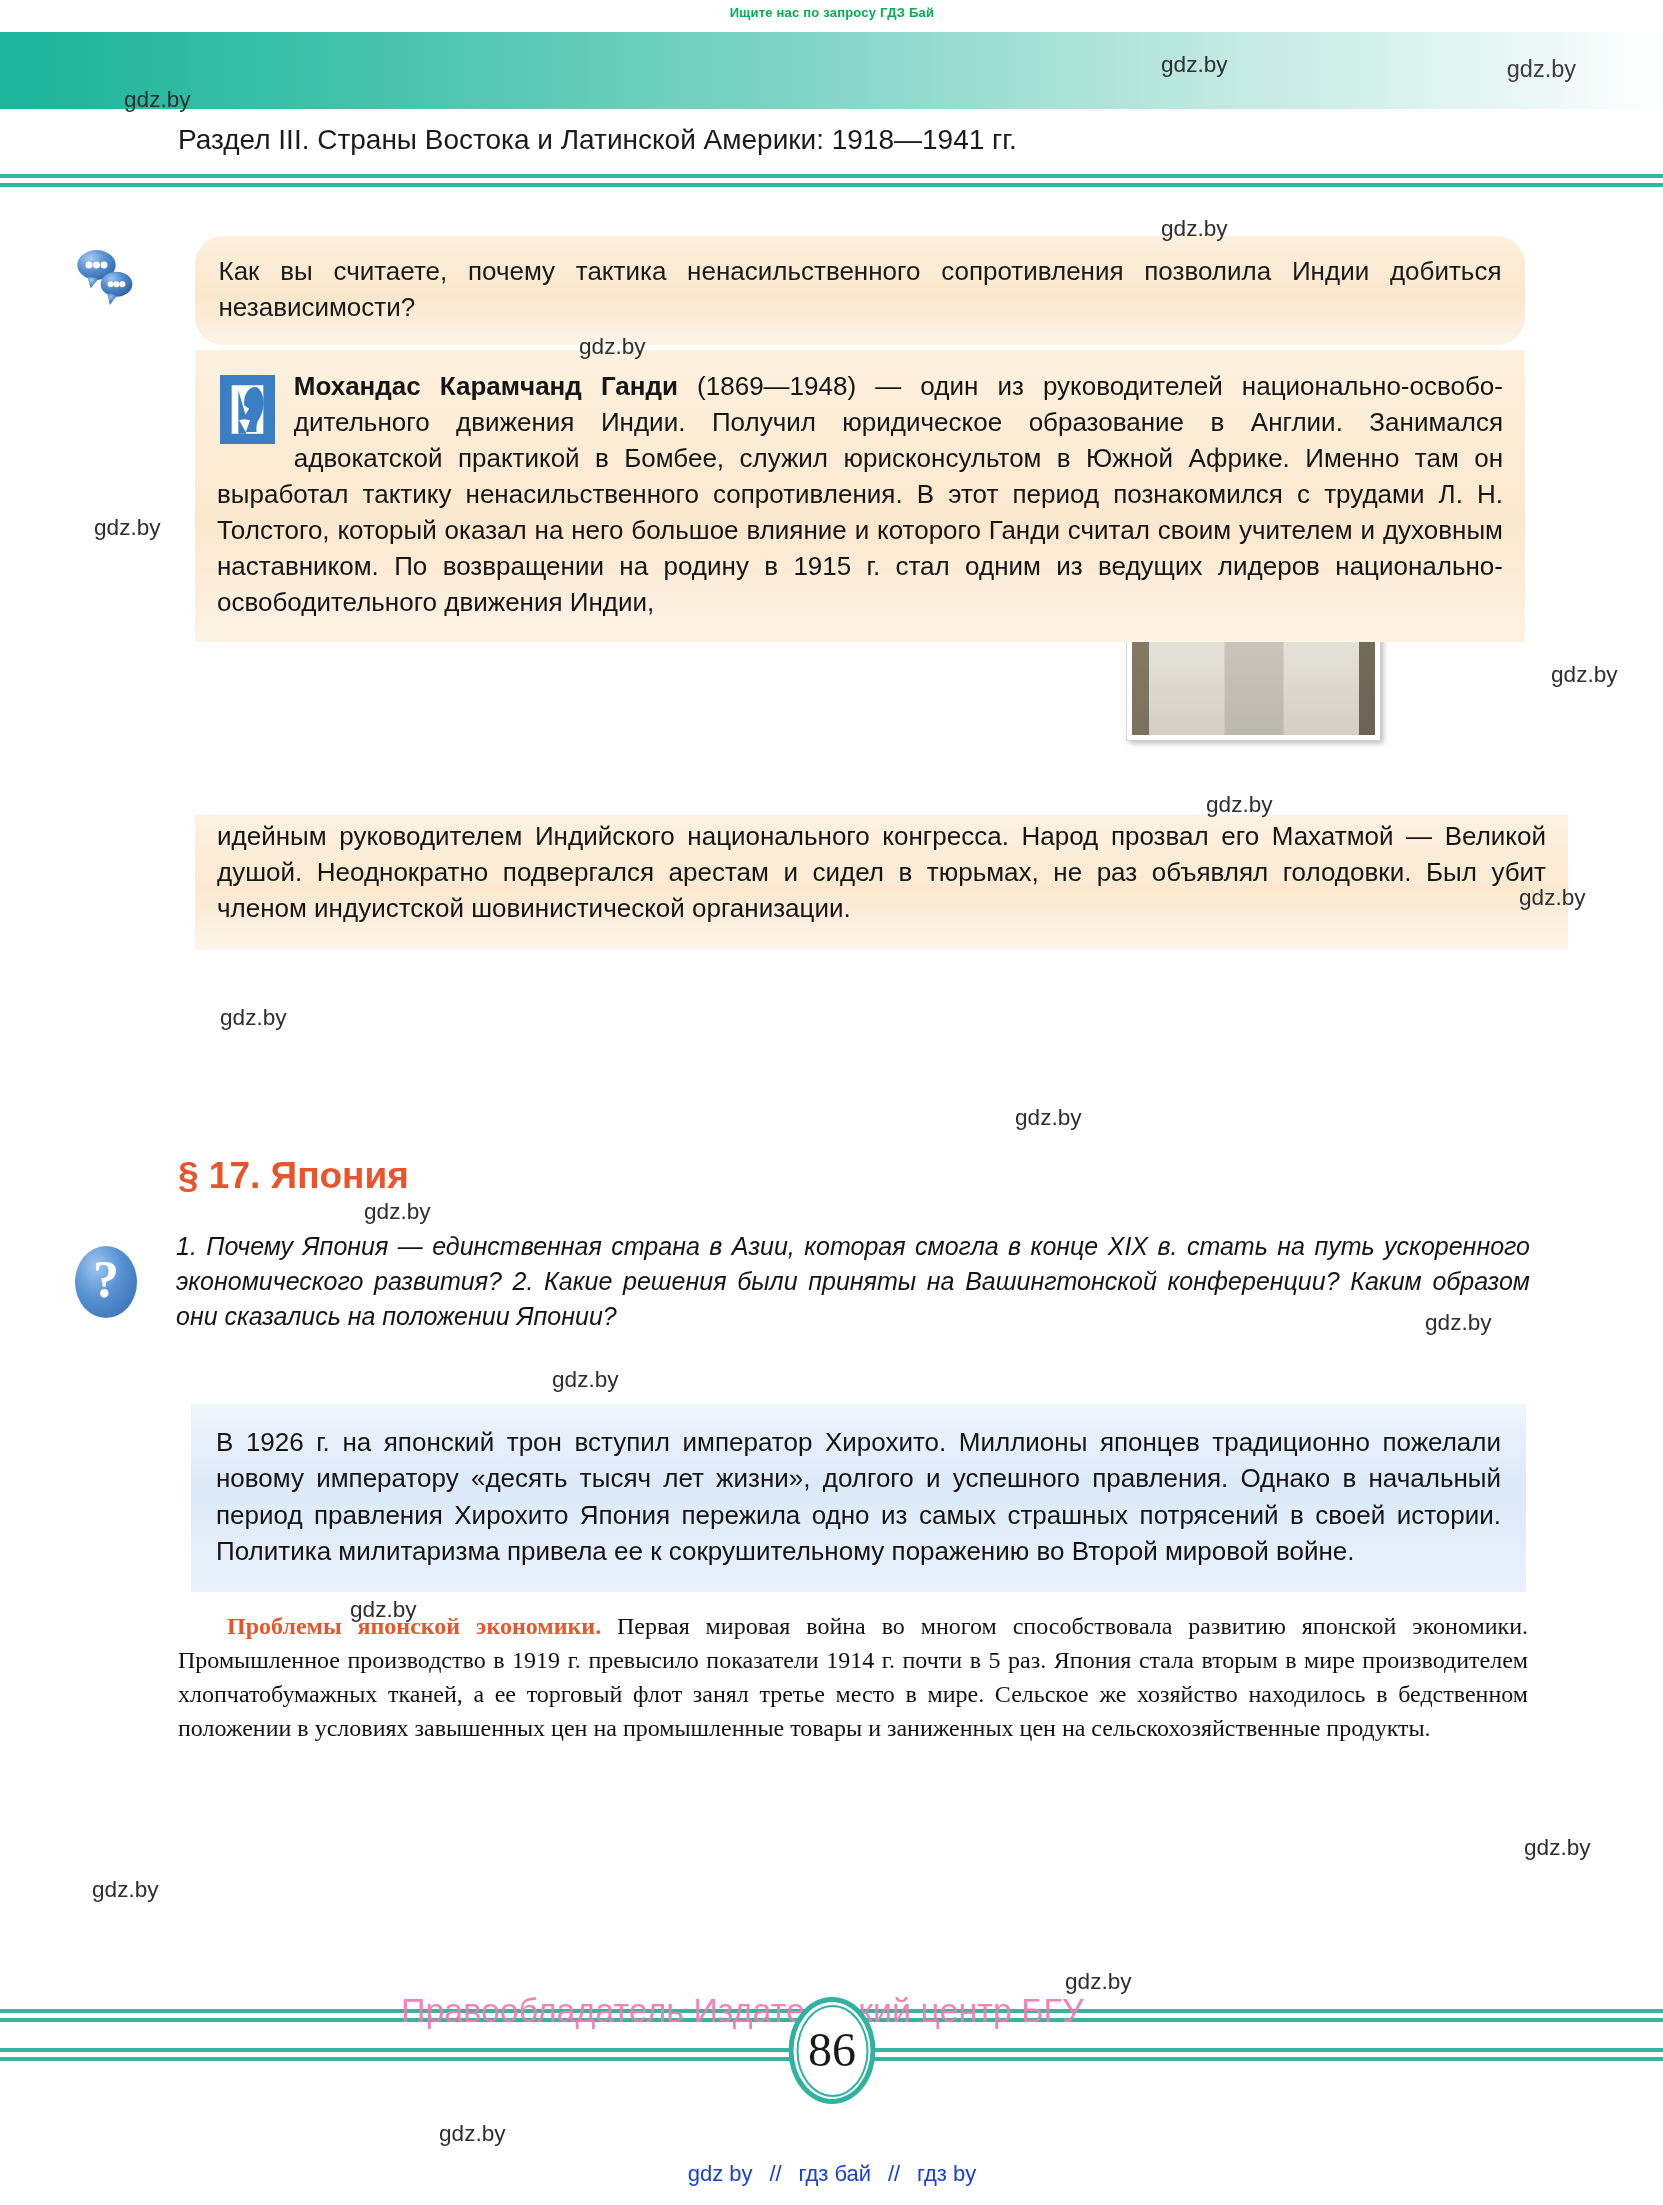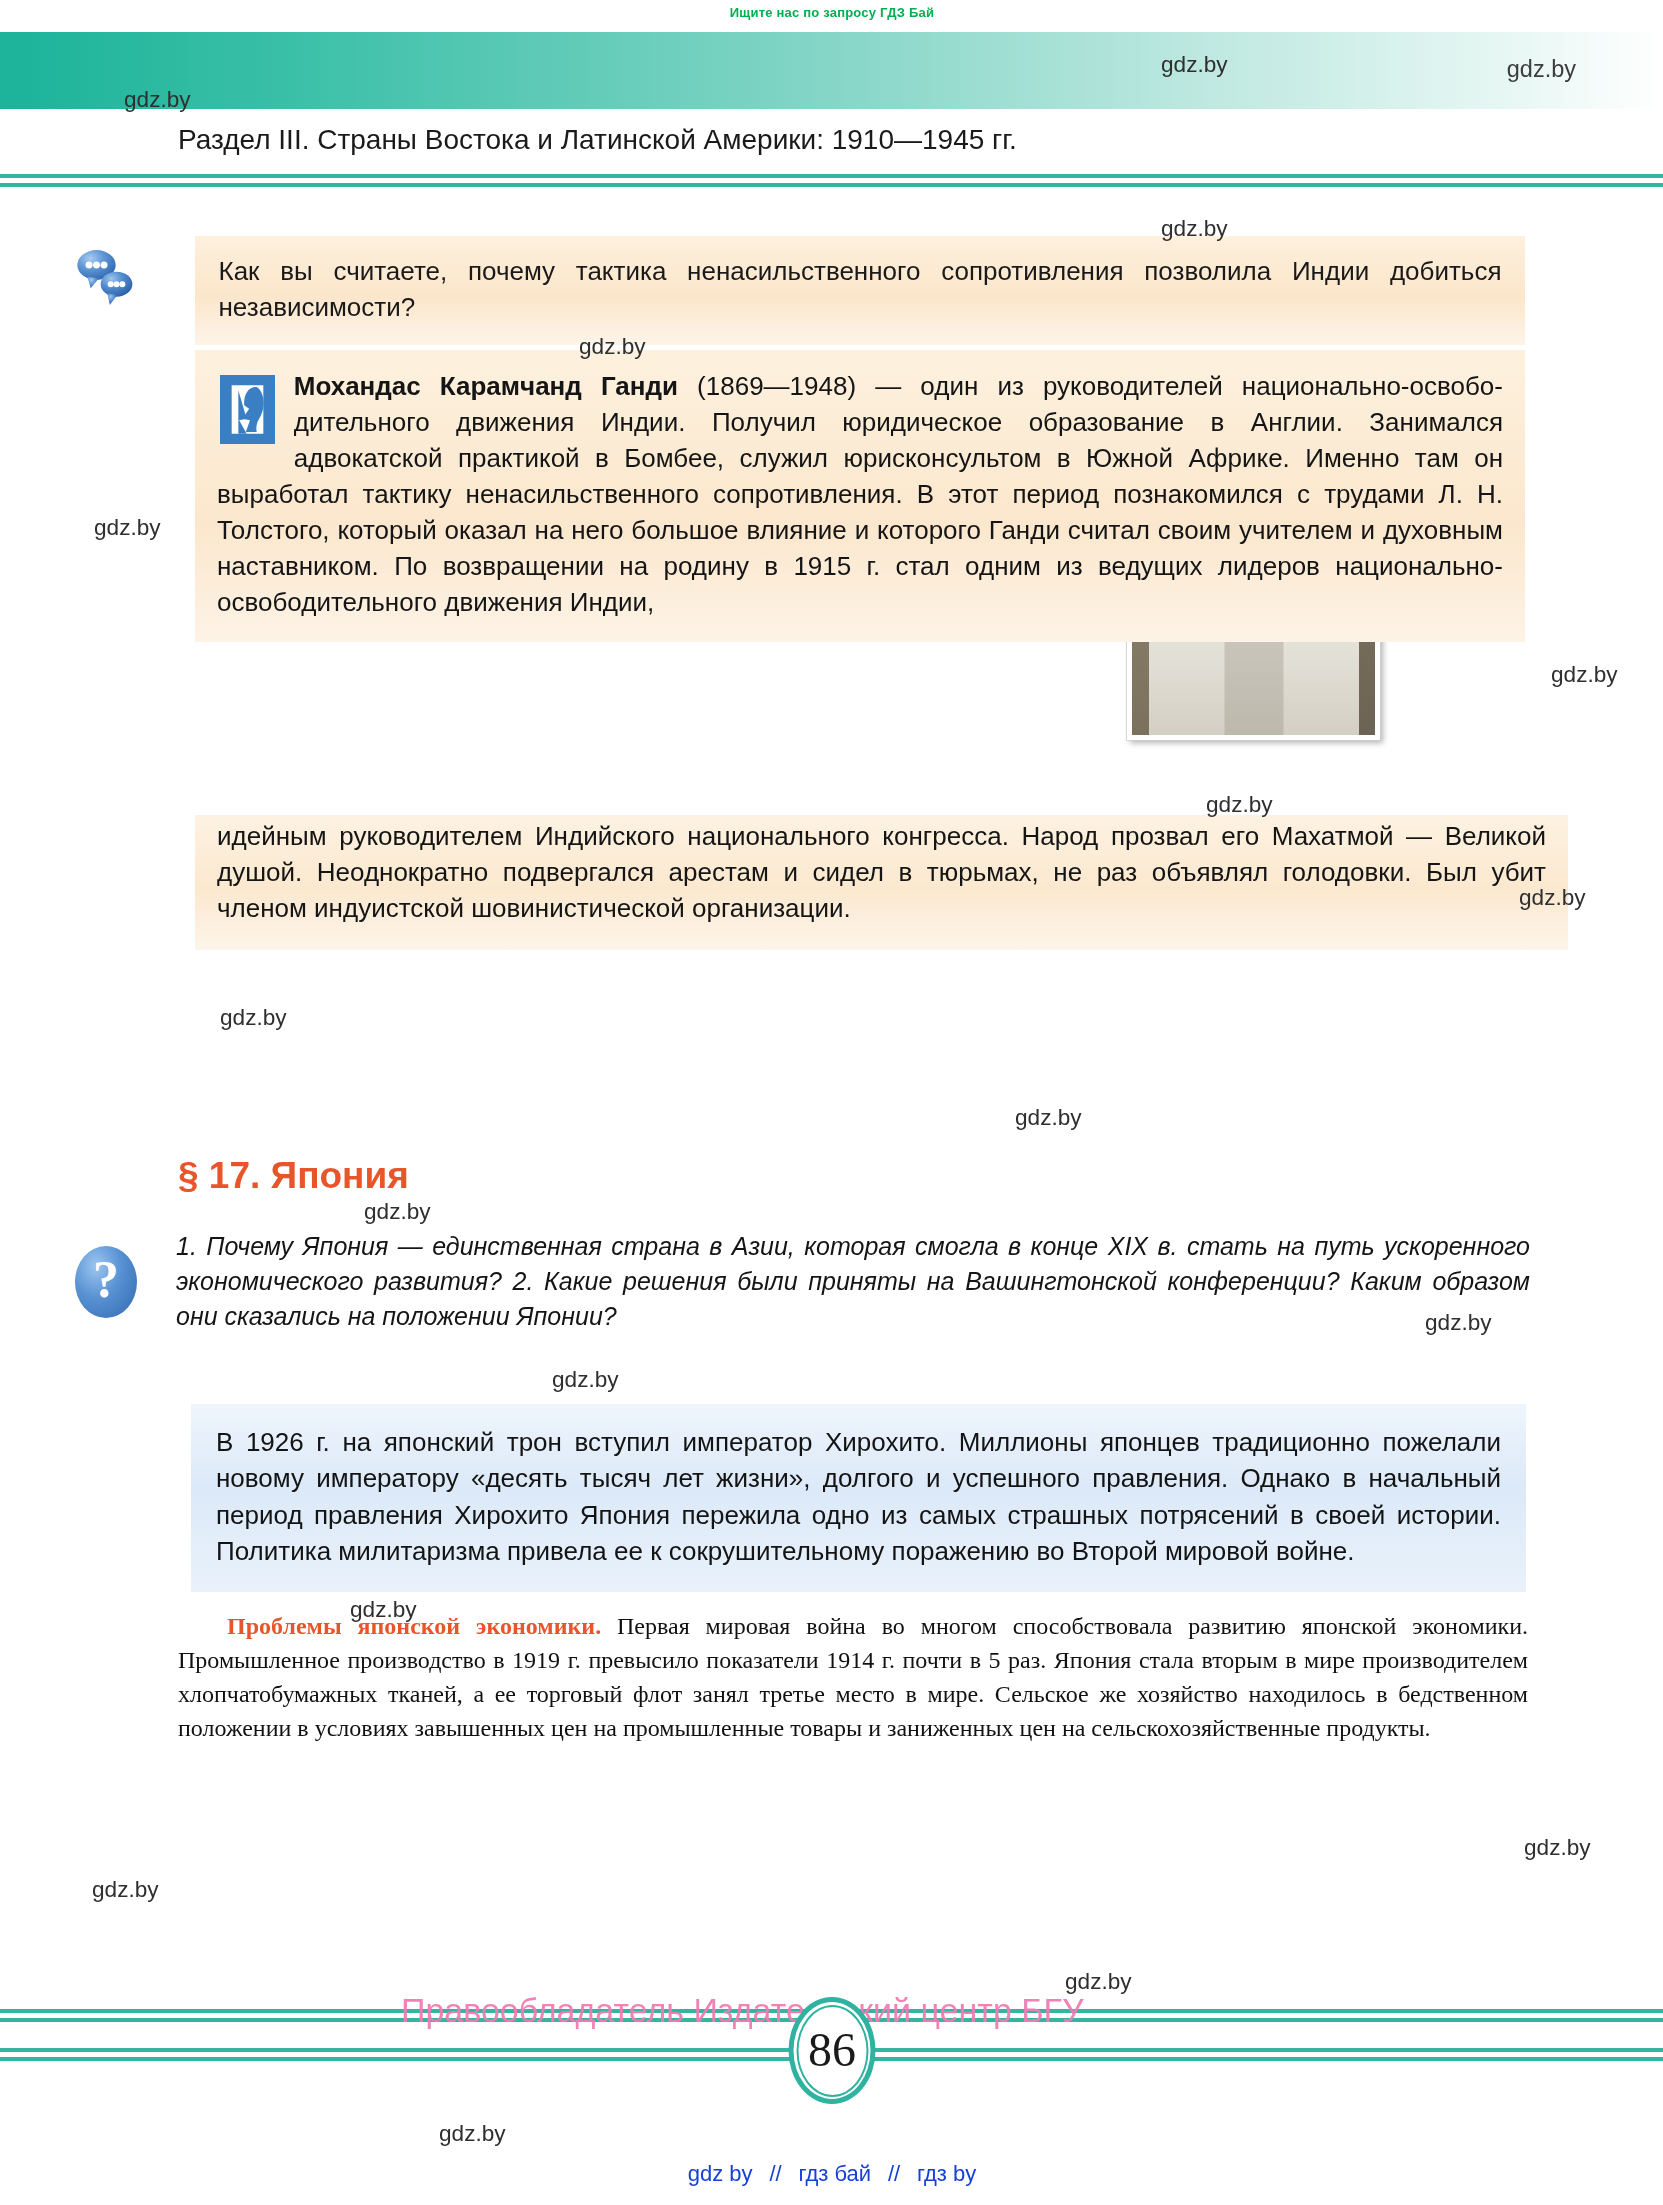--- a/index.html
+++ b/index.html
@@ -86,20 +86,21 @@
   }
 
   
   .callout-orange {
     position: absolute;
     left: 195px;
     top: 236px;
     width: 1330px;
     background: linear-gradient(to bottom, #fdf0dd 0%, #fbe6cb 55%, #fdf4e8 100%);
     padding: 18.4px 23.5px 20px 23.5px;
+    border-radius: 28px;
   }
   .callout-orange p {
     margin: 0;
     font-size: 26px;
     line-height: 1.36;
     color: #1a1a1a;
     text-align: justify;
     font-family: "Liberation Sans", sans-serif;
   }
 
@@ -365,21 +366,21 @@
 <body>
 
 <div class="promo-strip">
   <div class="promo-text">Ищите нас по запросу ГДЗ Бай</div>
 </div>
 
 <div class="header-band">
   <div class="header-band-wm">gdz.by</div>
 </div>
 
-<div class="running-title">Раздел III. Страны Востока и Латинской Америки: 1910—1945 гг.</div>
+<div class="running-title">Раздел III. Страны Востока и Латинской Америки: 1918—1941 гг.</div>
 
 <div class="rule-double" id="top-rule">
   <div class="r1"></div>
   <div class="r2"></div>
 </div>
 
 <div class="speech-icon">
   <svg width="65" height="65" viewBox="0 0 78 78">
     <defs>
       <radialGradient id="bub1" cx="34%" cy="28%" r="78%">

